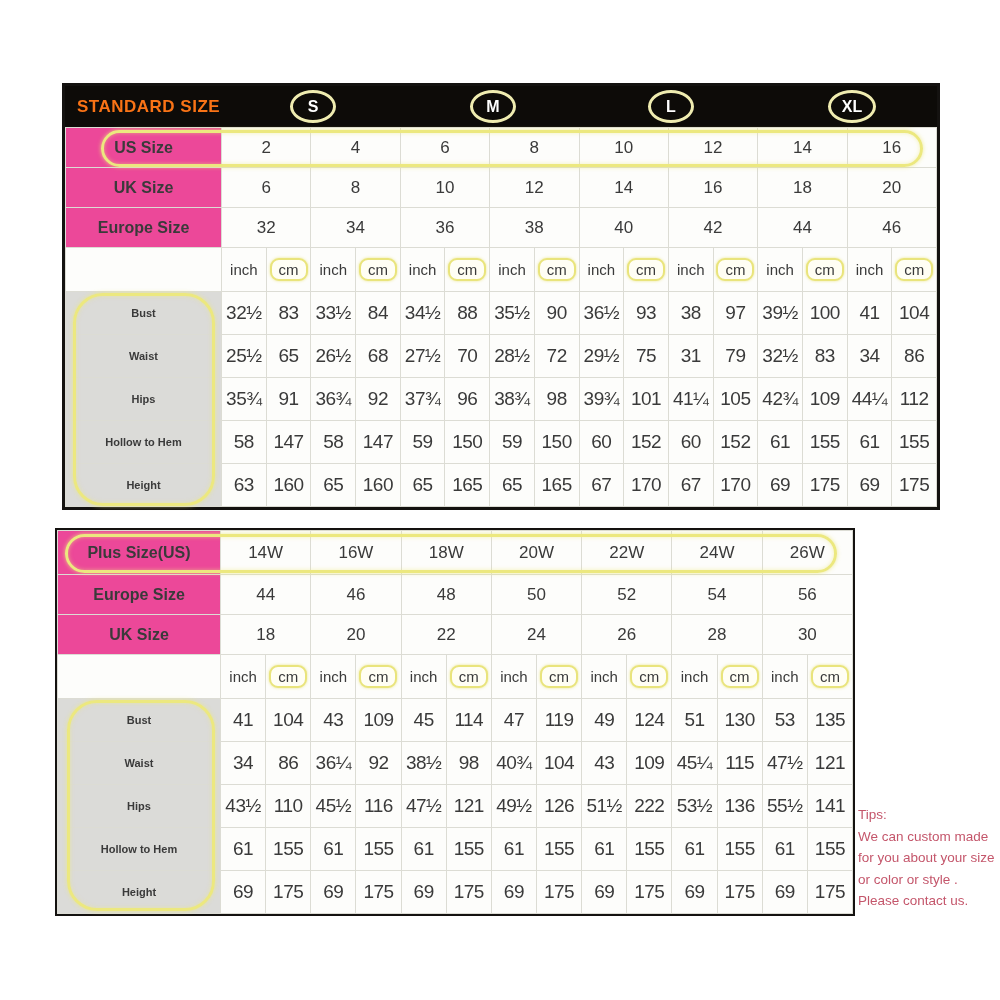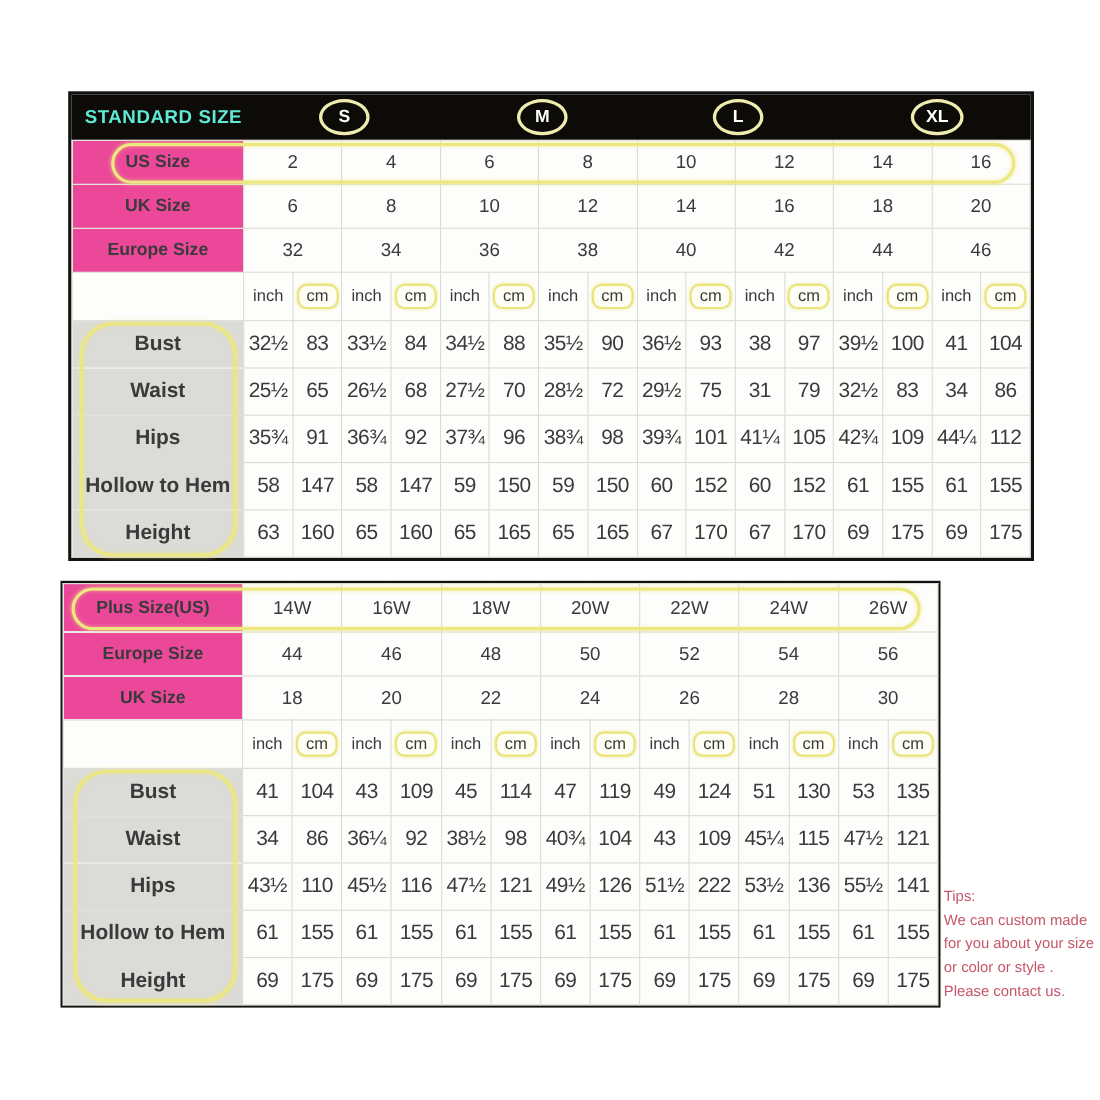--- a/index.html
+++ b/index.html
@@ -7,36 +7,36 @@
   .page { position:relative; width:1000px; height:1000px; background:#ffffff; overflow:hidden; }
 
   
   .tbl-wrap { position:absolute; background:#fdfdfb; }
   .std-wrap  { left:62px; top:83px;  width:878px; border:3px solid #141210; }
   .plus-wrap { left:55px; top:528px; width:800px; border:2px solid #141210; }
 
   
   .black-bar { position:relative; height:41px; background:#0d0b08; }
   .bar-title { position:absolute; left:12px; top:50%; transform:translateY(-50%);
-               color:#5eead4; font-weight:bold; font-size:17px; letter-spacing:0.5px; }
+               color:#f97316; font-weight:bold; font-size:17px; letter-spacing:0.5px; }
   .size-badge { position:absolute; top:4px; width:46px; height:33px; border:3px solid #efecb0;
                 border-radius:50%; color:#ffffff; font-weight:bold; font-size:16px;
                 text-align:center; line-height:28px; }
 
   
   table.size-tbl { width:100%; border-collapse:collapse; table-layout:fixed; }
   table.size-tbl td { border:1px solid #dcdcd4; text-align:center; vertical-align:middle;
                       color:#3a3a3a; overflow:hidden; }
   tr.size-row    { height:40px; }
   tr.size-row-lg { height:44px;padding-left:11px; }
   tr.unit-row    { height:44px; }
   tr.measure-row { height:43px; }
 
   td.row-label   { font-weight:bold; color:#1c1c1c; font-size:16px; background:#ec4899; }
-  td.row-label-gray { font-weight:bold; color:#1c1c1c; font-size:19px; background:#dbdbd8; }
+  td.row-label-gray { font-weight:bold; color:#1c1c1c; font-size:11px; background:#dbdbd8; }
   td.size-val    { font-size:17px; color:#333; }
   td.unit-cell   { font-size:15px; color:#333; }
   td.num-cell    { font-size:19px; color:#343434; letter-spacing:-0.5px; }
 
   .cm-box { display:inline-block; border:2px solid #e9e47c; border-radius:9px; padding:1px 7px;
             box-shadow:0 0 3px rgba(235,230,130,.9); background:#fffef4;text-align:center; }
 
   
   .row-oval { position:absolute; border:3px solid #ece87f; border-radius:20px;
               box-shadow:0 0 4px rgba(236,232,127,.8), inset 0 0 4px rgba(236,232,127,.55);

